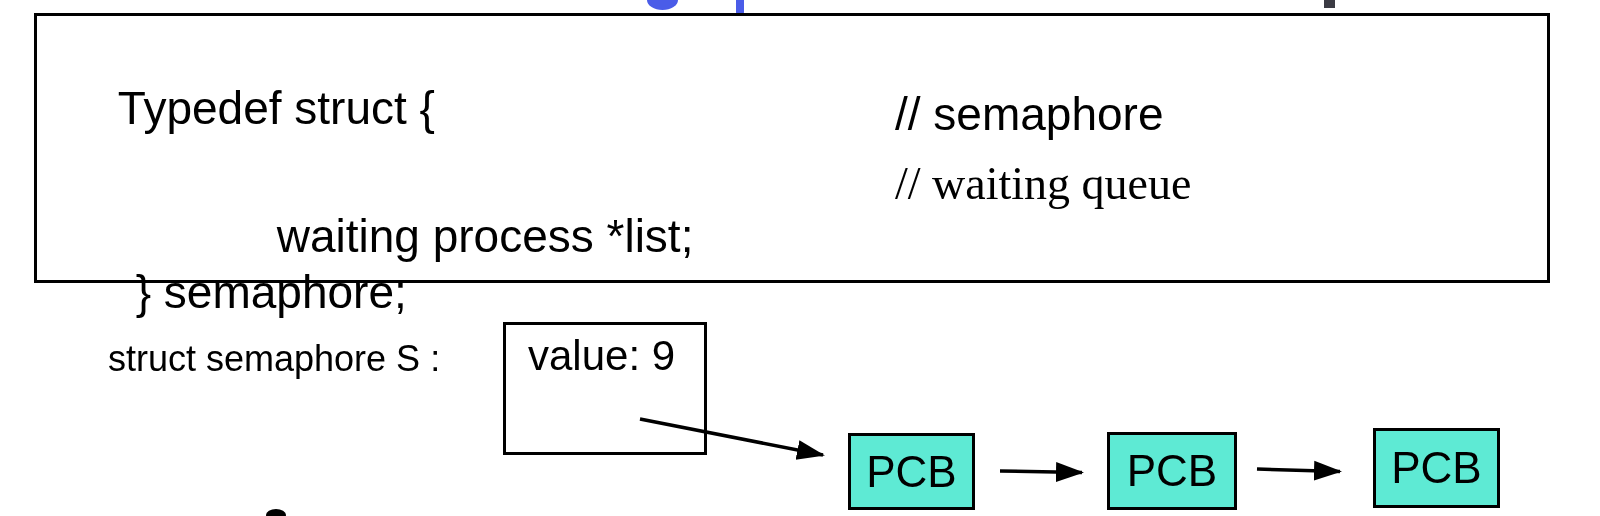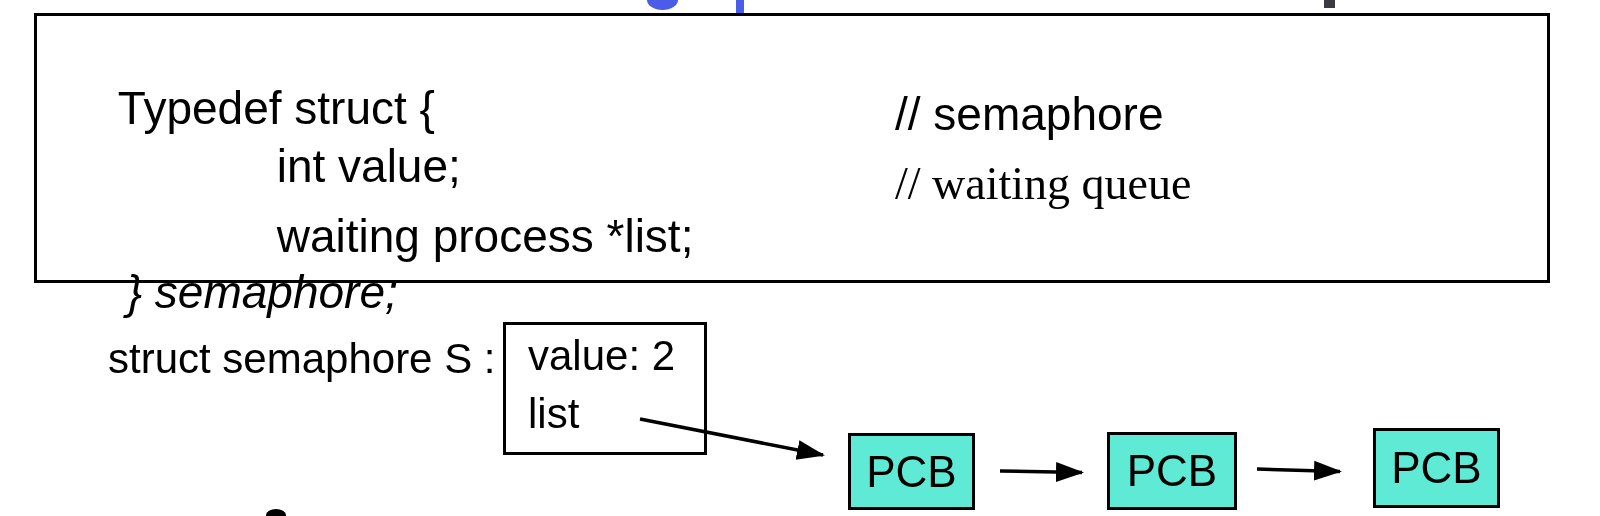--- a/index.html
+++ b/index.html
@@ -45,29 +45,29 @@
   .cl {
     position: absolute;
     font-size: 46px;
     line-height: 52px;
     white-space: pre;
   }
   .cl .comment { position: absolute; left: 0; top: 0; }
   .l1 { left: 5px;   top: 14px;  }
   .l2 { left: 163px; top: 72px;  width: 1340px; }
   .l3 { left: 163px; top: 142px; width: 1340px; }
-  .l4 { left: 13px;   top: 198px; font-style: italic; }
+  .l4 { left: 22px;   top: 198px; }
   .l2 .comment { left: 695px; }
   .l3 .comment { left: 695px; font-family: Liberation Serif, serif; }
 
   
   .inst-label {
     position: absolute;
     left: 108px; top: 334px;
-    font-size: 42px;
+    font-size: 36px;
     line-height: 50px;
     white-space: pre;
   }
 
   
   .sem-box {
     position: absolute;
     left: 503px; top: 322px;
     width: 176px; height: 125px;
     border: 3px solid #000000;
@@ -109,37 +109,35 @@
 
   <div class="frag frag-g"></div>
   <div class="frag frag-p"></div>
   <div class="frag frag-dark"></div>
 
   <div class="code-box">
     <div class="cl l1">
       <span>Typedef struct {</span>
     </div>
     <div class="cl l2">
-      <span>int value;</span>
       <span class="comment">// semaphore</span>
     </div>
     <div class="cl l3">
       <span>waiting process *list;</span>
       <span class="comment">// waiting queue</span>
     </div>
     <div class="cl l4">
       <span>} semaphore;</span>
     </div>
   </div>
 
   <div class="inst-label">struct semaphore S :</div>
 
   <div class="sem-box">
-    <div class="sem-line">value: 2</div>
-    <div class="sem-line">list</div>
+    <div class="sem-line">value: 9</div>
   </div>
 
   <div class="pcb pcb1">
     <span>PCB</span>
   </div>
   <div class="pcb pcb2">
     <span>PCB</span>
   </div>
   <div class="pcb pcb3">
     <span>PCB</span>

